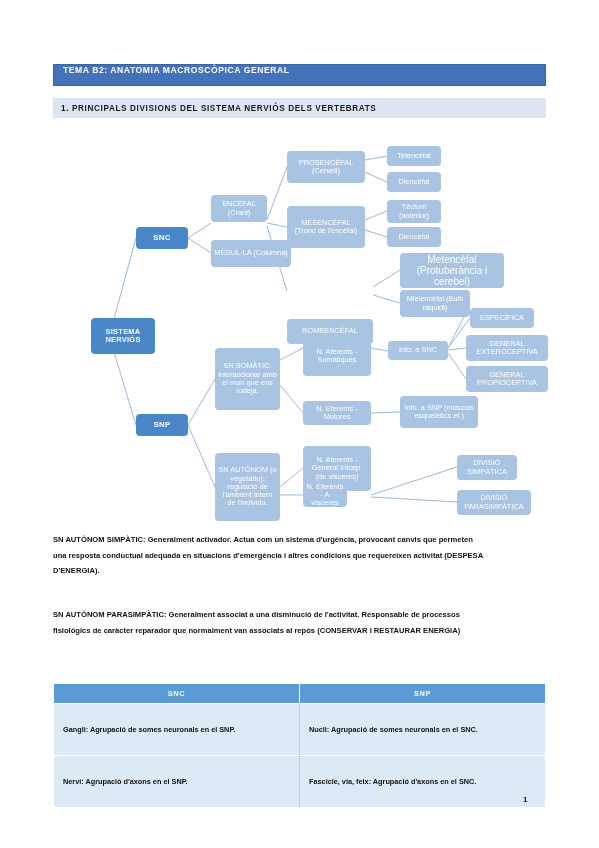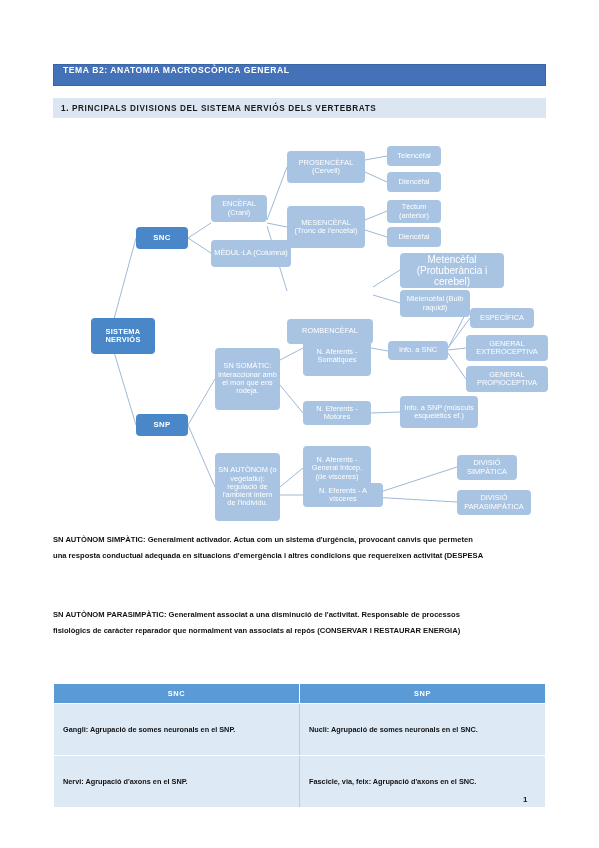--- a/index.html
+++ b/index.html
@@ -171,21 +171,21 @@
         </div>
         <div class="node light" style="left: 303px; top: 336px; width: 68px; height: 40px; font-size: 7.4px;">
           <span>N. Aferents - Somàtiques</span>
         </div>
         <div class="node light" style="left: 303px; top: 401px; width: 68px; height: 24px; font-size: 7.4px;">
           <span>N. Eferents - Motores</span>
         </div>
         <div class="node light" style="left: 303px; top: 446px; width: 68px; height: 45px; font-size: 7.4px;">
           <span>N. Aferents - General Intcep. (de vísceres)</span>
         </div>
-        <div class="node light" style="left: 303px; top: 483px; width: 80px; height: 24px; font-size: 7.4px;">
+        <div class="node light" style="left: 303px; top: 483px; width: 44px; height: 24px; font-size: 7.4px;">
           <span>N. Eferents - A vísceres</span>
         </div>
         <div class="node light" style="left: 388px; top: 341px; width: 60px; height: 19px; font-size: 7.4px;">
           <span>Info. a SNC</span>
         </div>
         <div class="node light" style="left: 400px; top: 396px; width: 78px; height: 32px; font-size: 7.4px;">
           <span>Info. a SNP (músculs esquelètics ef.)</span>
         </div>
         <div class="node light" style="left: 470px; top: 308px; width: 64px; height: 20px; font-size: 7.4px;">
           <span>ESPECÍFICA</span>
@@ -201,20 +201,21 @@
         </div>
         <div class="node light" style="left: 457px; top: 490px; width: 74px; height: 25px; font-size: 7.4px;">
           <span>DIVISIÓ PARASIMPÀTICA</span>
         </div>
       </div>
   </div>
 
   <div class="para" id="para-0" style="top:532px">
       <span class="ln">SN AUTÒNOM SIMPÀTIC: Generalment activador. Actua com un sistema d'urgència, provocant canvis que permeten</span>
       <span class="ln">una resposta conductual adequada en situacions d'emergència i altres condicions que requereixen activitat (DESPESA</span>
+      <span class="ln">D'ENERGIA).</span>
     </div>
   <div class="para" id="para-1" style="top:607px">
       <span class="ln">SN AUTÒNOM PARASIMPÀTIC: Generalment associat a  una disminució de  l'activitat. Responsable de  processos</span>
       <span class="ln">fisiològics de caràcter reparador que normalment van associats al repòs (CONSERVAR I RESTAURAR ENERGIA)</span>
     </div>
 
   <table class="tbl">
     <thead>
       <tr>
         <th class="sep">SNC</th>

